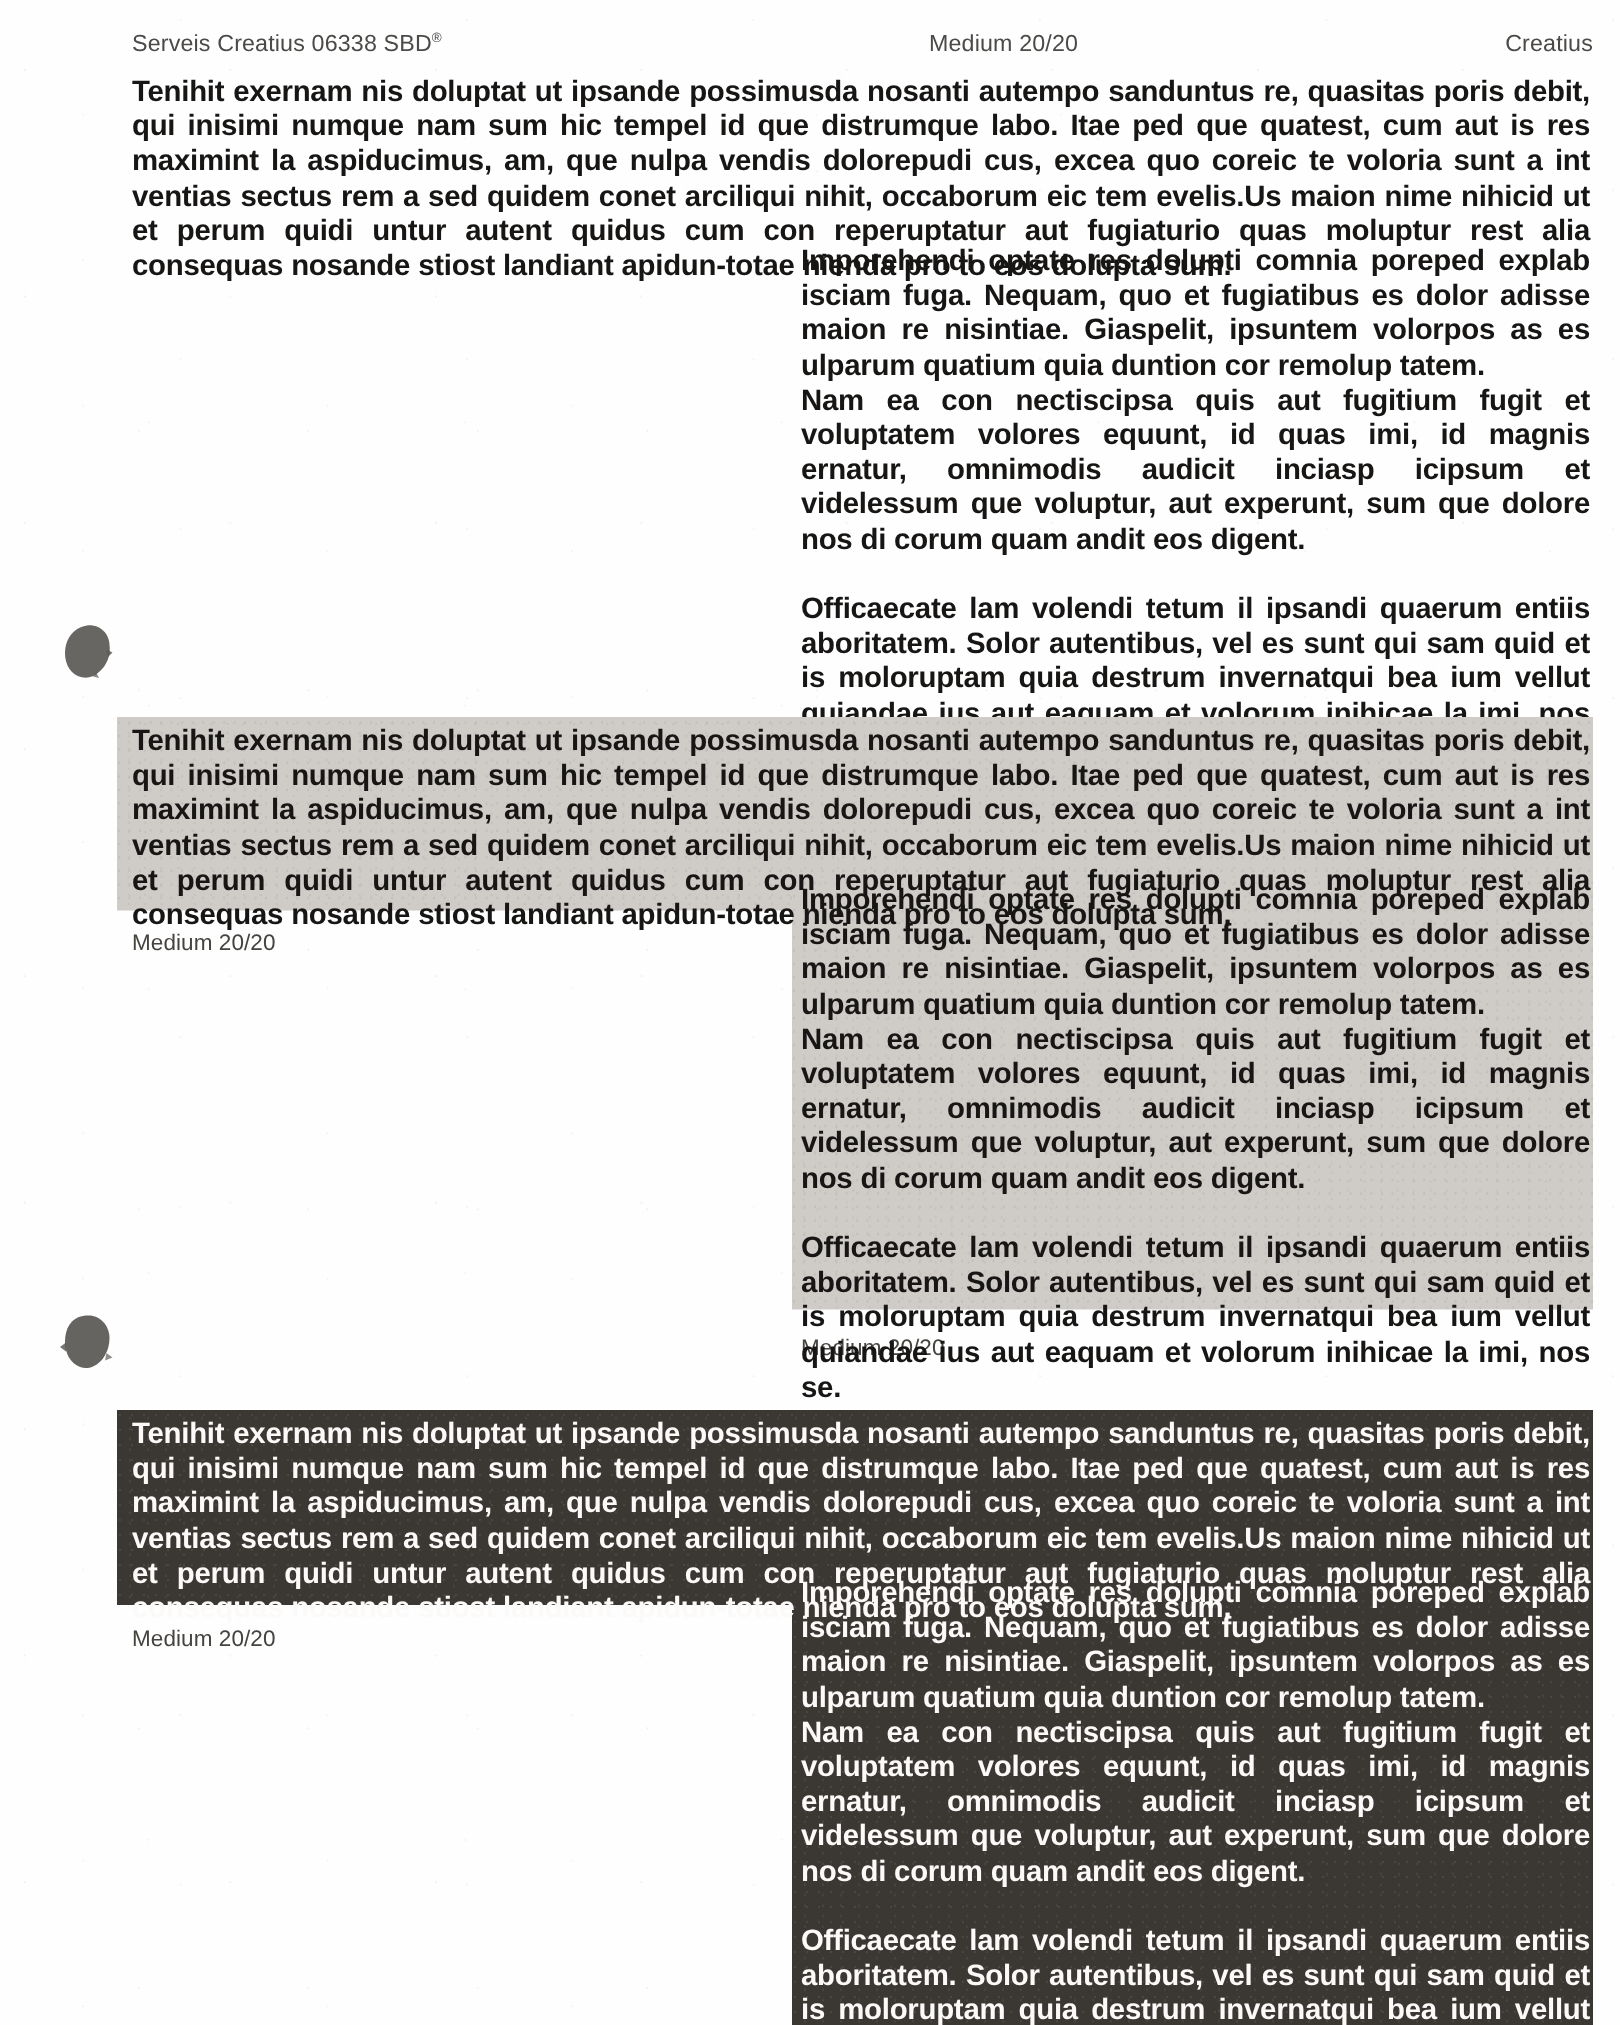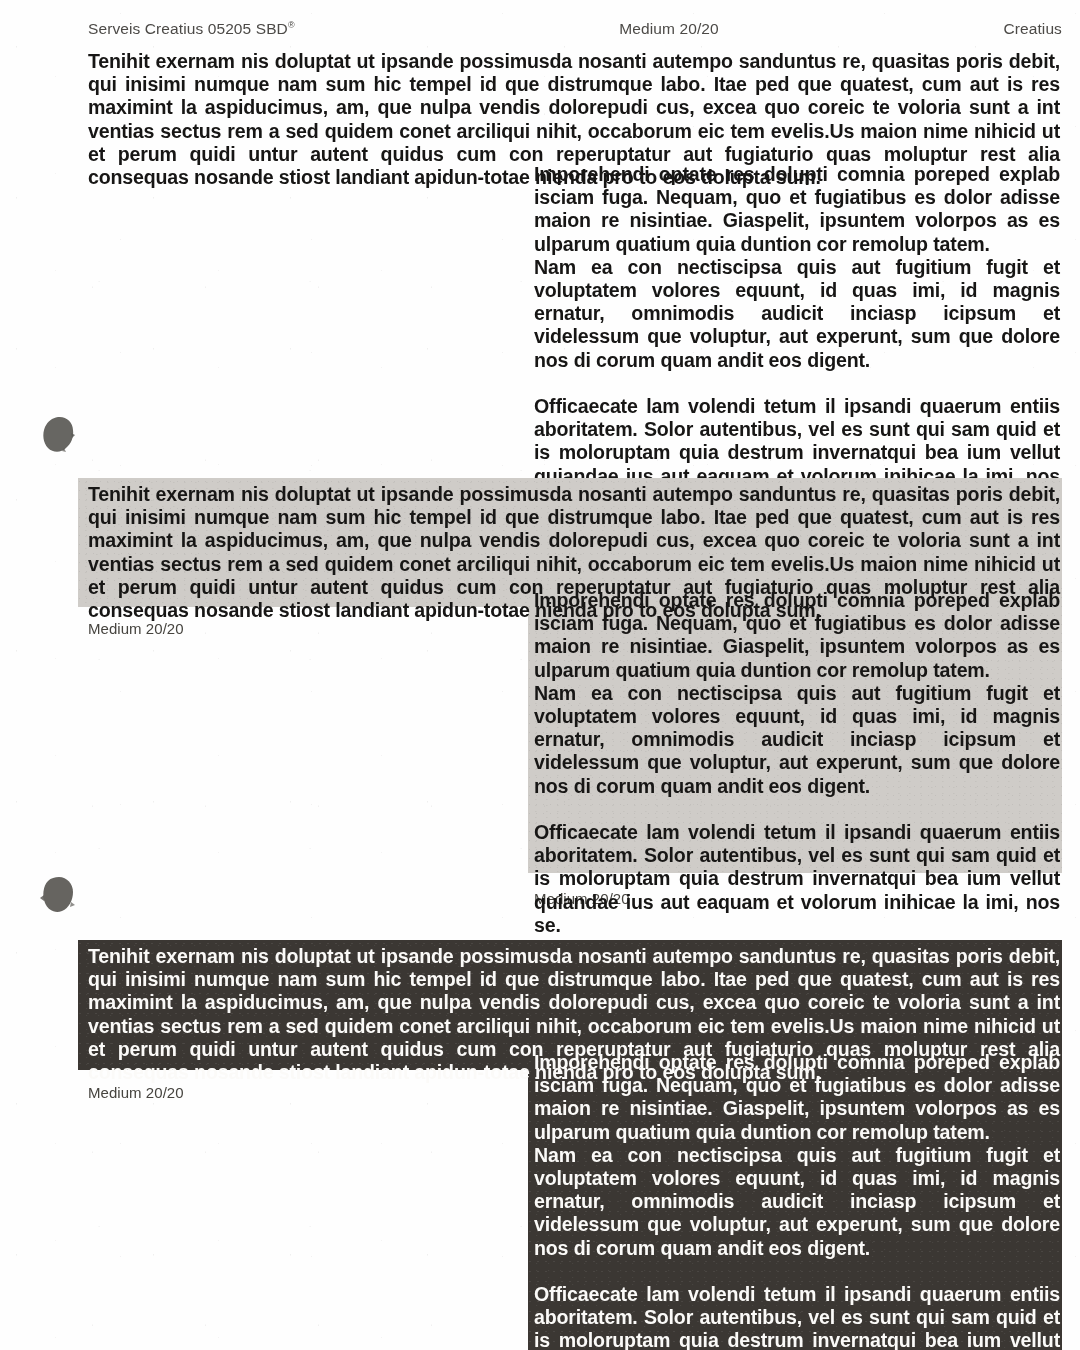--- a/index.html
+++ b/index.html
@@ -173,21 +173,21 @@
   }
   #blot-1 { left: 42px; top: 415px; }
   #blot-2 { left: 40px; top: 874px; }
 </style>
 </head>
 <body>
 
 <div class="page">
 
   <div class="masthead">
-    <span class="mh-left"><span>Serveis Creatius 05205 SBD</span><sup>®</sup></span>
+    <span class="mh-left"><span>Serveis Creatius 06338 SBD</span><sup>®</sup></span>
     <span class="mh-mid">Medium 20/20</span>
     <span class="mh-right">Creatius</span>
   </div>
 
   <div class="spec just" id="sec1-lead">
     <p>Tenihit exernam nis doluptat ut ipsande possimusda nosanti autempo sanduntus re, quasitas poris debit, qui inisimi numque nam sum hic tempel id que distrumque labo. Itae ped que quatest, cum aut is res maximint la aspiducimus, am, que nulpa vendis dolorepudi cus, excea quo coreic te voloria sunt a int ventias sectus rem a sed quidem conet arciliqui nihit, occaborum eic tem evelis.Us maion nime nihicid ut et perum quidi untur autent quidus cum con reperuptatur aut fugiaturio quas moluptur rest alia consequas nosande stiost landiant apidun-totae nienda pro to eos dolupta sum.</p>
   </div>
   <div class="spec just" id="sec1-col">
     <p>Imporehendi optate res dolupti comnia poreped explab isciam fuga. Nequam, quo et fugiatibus es dolor adisse maion re nisintiae. Giaspelit, ipsuntem volorpos as es ulparum quatium quia duntion cor remolup tatem.</p>
     <p>Nam ea con nectiscipsa quis aut fugitium fugit et voluptatem volores equunt, id quas imi, id magnis ernatur, omnimodis audicit inciasp icipsum et videlessum que voluptur, aut experunt, sum que dolore nos di corum quam andit eos digent.</p>

